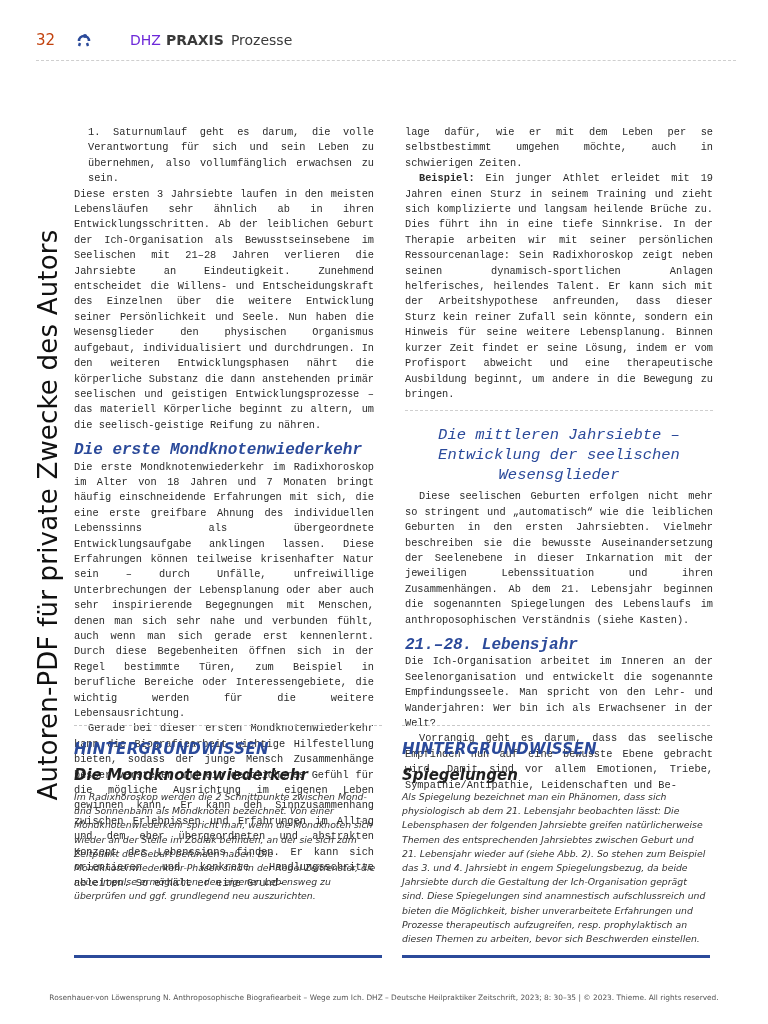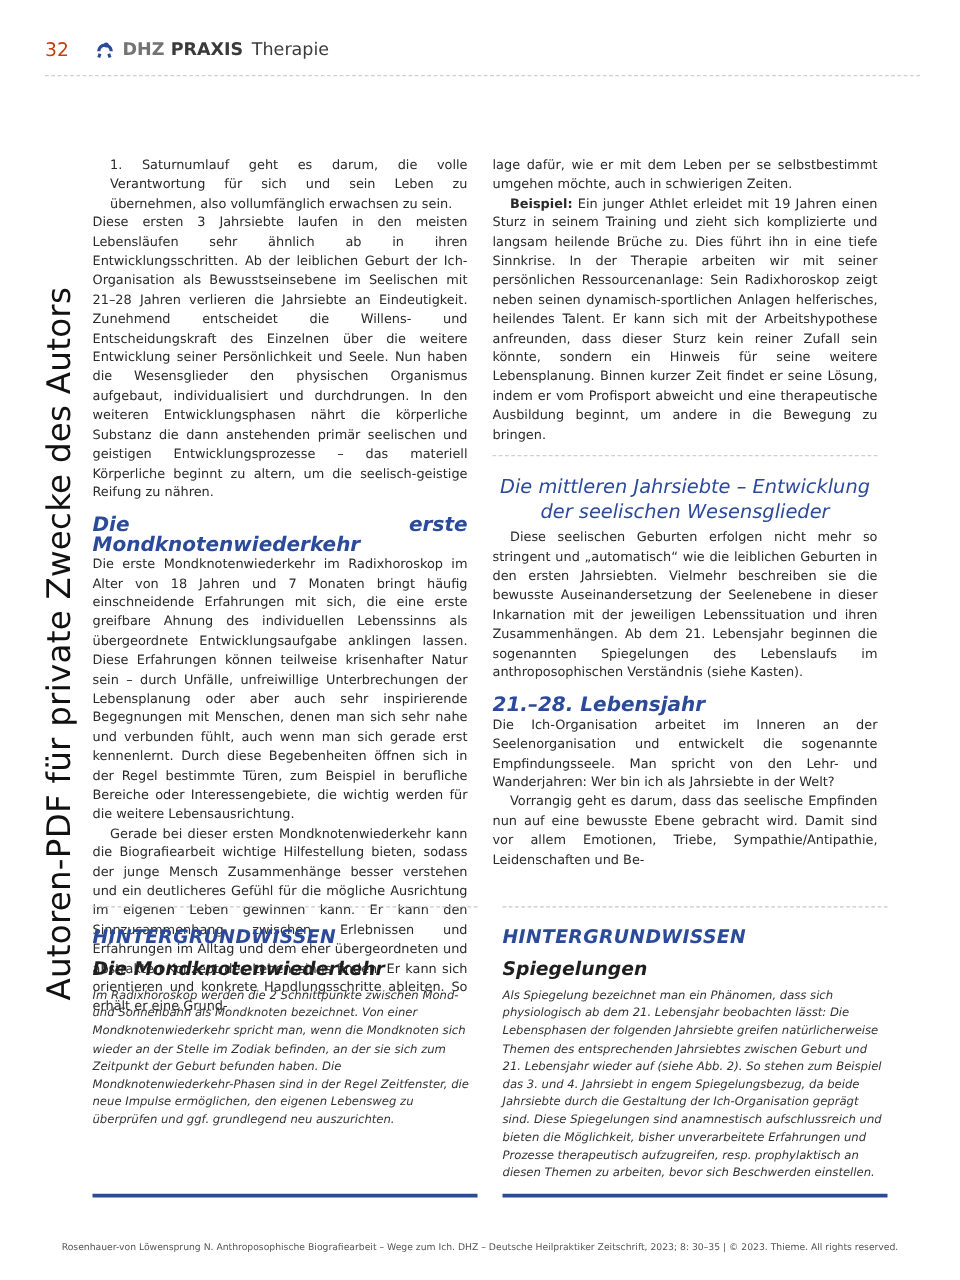--- a/index.html
+++ b/index.html
@@ -3,33 +3,33 @@
 <meta charset="utf-8">
 <style>
   html, body { margin: 0; padding: 0; background: #ffffff; }
   body { width: 768px; height: 1024px; position: relative; overflow: hidden;
          font-family: "DejaVu Sans", sans-serif; color: #2a2a2a; }
 
   .header { position: absolute; left: 36px; top: 28px; width: 700px; height: 24px;
             display: flex; align-items: center; }
   .page-number { font-size: 15px; color: #c2410c; width: 40px; }
   .logo-icon { width: 16px; height: 16px; margin-right: 6px; }
-  .brand-dhz { font-size: 14px; font-weight: bold; color: #737373; margin-right: 5px; }
+  .brand-dhz { font-size: 14px; font-weight: normal; color: #6d28d9; margin-right: 5px; margin-left: 32px; }
   .brand-praxis { font-size: 14px; font-weight: bold; color: #3a3a3a; margin-right: 7px; }
   .brand-section { font-size: 14px; color: #3a3a3a; }
   .header-rule { position: absolute; left: 36px; top: 60px; width: 700px; height: 0;
                  border-top: 1px dashed #cfcfcf; }
 
   .side-stamp { position: absolute; left: 48px; top: 515px; transform: translate(-50%, -50%) rotate(-90deg);
                 white-space: nowrap; font-size: 26px; color: #111; font-family: "DejaVu Sans", sans-serif;
                 letter-spacing: 0.2px; }
 
-  .col { position: absolute; font-size: 10.3px; line-height: 15.4px; text-align: justify; hyphens: auto; }
+  .col { position: absolute; font-size: 10.3px; line-height: 15.4px; text-align: justify; hyphens: auto; font-family: Liberation Mono, monospace; }
   .col-left { left: 74px; top: 125px; width: 300px; }
-  .col-right { left: 394px; top: 125px; width: 308px; }
+  .col-right { left: 405px; top: 125px; width: 308px; }
   .col p { margin: 0; }
   .indent { text-indent: 14px; }
   .list-item { padding-left: 14px; text-indent: 0; margin: 0; }
   .subhead { font-style: italic; font-weight: bold; color: #2b4a9a; font-size: 16px;
              margin-top: 10px !important; margin-bottom: 1px !important; }
   .section-title { font-style: italic; color: #2b4a9a; font-size: 15.5px; line-height: 20px;
                    margin: 12px 0 4px 0 !important; text-align: center; }
   .section-title-wrap { border-top: 1px dashed #cfcfcf; margin-top: 8px; padding-top: 2px; }
   .bold { font-weight: bold; }
 
@@ -53,21 +53,21 @@
 <div class="header">
   <span class="page-number">32</span>
   <svg class="logo-icon" viewBox="0 0 16 16">
     <path d="M3 9 A5 5 0 0 1 13 9" fill="none" stroke="#2b4a9a" stroke-width="2.6"></path>
     <circle cx="9" cy="4" r="2" fill="#2b4a9a"></circle>
     <path d="M4 11 L3 14" stroke="#2b4a9a" stroke-width="2.4"></path>
     <path d="M11 11 L12 14" stroke="#2b4a9a" stroke-width="2.4"></path>
   </svg>
   <span class="brand-dhz">DHZ</span>
   <span class="brand-praxis">PRAXIS</span>
-  <span class="brand-section">Therapie</span>
+  <span class="brand-section">Prozesse</span>
 </div>
 <div class="header-rule"></div>
 
 <div class="side-stamp">Autoren-PDF für private Zwecke des Autors</div>
 
 <div class="col col-left">
   <p class="list-item">1. Saturnumlauf geht es darum, die volle Verantwortung für sich und sein Leben zu übernehmen, also vollumfänglich erwachsen zu sein.</p>
   <p>Diese ersten 3 Jahrsiebte laufen in den meisten Lebensläufen sehr ähnlich ab in ihren Entwicklungsschritten. Ab der leiblichen Geburt der Ich-Organisation als Bewusstseinsebene im Seelischen mit 21–28 Jahren verlieren die Jahrsiebte an Eindeutigkeit. Zunehmend entscheidet die Willens- und Entscheidungskraft des Einzelnen über die weitere Entwicklung seiner Persönlichkeit und Seele. Nun haben die Wesensglieder den physischen Organismus aufgebaut, individualisiert und durchdrungen. In den weiteren Entwicklungsphasen nährt die körperliche Substanz die dann anstehenden primär seelischen und geistigen Entwicklungsprozesse – das materiell Körperliche beginnt zu altern, um die seelisch-geistige Reifung zu nähren.</p>
   <p class="subhead">Die erste Mondknotenwiederkehr</p>
   <p>Die erste Mondknotenwiederkehr im Radixhoroskop im Alter von 18 Jahren und 7 Monaten bringt häufig einschneidende Erfahrungen mit sich, die eine erste greifbare Ahnung des individuellen Lebenssinns als übergeordnete Entwicklungsaufgabe anklingen lassen. Diese Erfahrungen können teilweise krisenhafter Natur sein – durch Unfälle, unfreiwillige Unterbrechungen der Lebensplanung oder aber auch sehr inspirierende Begegnungen mit Menschen, denen man sich sehr nahe und verbunden fühlt, auch wenn man sich gerade erst kennenlernt. Durch diese Begebenheiten öffnen sich in der Regel bestimmte Türen, zum Beispiel in berufliche Bereiche oder Interessengebiete, die wichtig werden für die weitere Lebensausrichtung.</p>
@@ -75,21 +75,21 @@
 </div>
 
 <div class="col col-right">
   <p>lage dafür, wie er mit dem Leben per se selbstbestimmt umgehen möchte, auch in schwierigen Zeiten.</p>
   <p class="indent"><span class="bold">Beispiel:</span><span> Ein junger Athlet erleidet mit 19 Jahren einen Sturz in seinem Training und zieht sich komplizierte und langsam heilende Brüche zu. Dies führt ihn in eine tiefe Sinnkrise. In der Therapie arbeiten wir mit seiner persönlichen Ressourcenanlage: Sein Radixhoroskop zeigt neben seinen dynamisch-sportlichen Anlagen helferisches, heilendes Talent. Er kann sich mit der Arbeitshypothese anfreunden, dass dieser Sturz kein reiner Zufall sein könnte, sondern ein Hinweis für seine weitere Lebensplanung. Binnen kurzer Zeit findet er seine Lösung, indem er vom Profisport abweicht und eine therapeutische Ausbildung beginnt, um andere in die Bewegung zu bringen.</span></p>
   <div class="section-title-wrap">
     <p class="section-title">Die mittleren Jahrsiebte – Entwicklung der seelischen Wesensglieder</p>
   </div>
   <p class="indent">Diese seelischen Geburten erfolgen nicht mehr so stringent und „automatisch“ wie die leiblichen Geburten in den ersten Jahrsiebten. Vielmehr beschreiben sie die bewusste Auseinandersetzung der Seelenebene in dieser Inkarnation mit der jeweiligen Lebenssituation und ihren Zusammenhängen. Ab dem 21. Lebensjahr beginnen die sogenannten Spiegelungen des Lebenslaufs im anthroposophischen Verständnis (siehe Kasten).</p>
   <p class="subhead">21.–28. Lebensjahr</p>
-  <p>Die Ich-Organisation arbeitet im Inneren an der Seelenorganisation und entwickelt die sogenannte Empfindungsseele. Man spricht von den Lehr- und Wanderjahren: Wer bin ich als Jahrsiebte in der Welt?</p>
+  <p>Die Ich-Organisation arbeitet im Inneren an der Seelenorganisation und entwickelt die sogenannte Empfindungsseele. Man spricht von den Lehr- und Wanderjahren: Wer bin ich als Erwachsener in der Welt?</p>
   <p class="indent">Vorrangig geht es darum, dass das seelische Empfinden nun auf eine bewusste Ebene gebracht wird. Damit sind vor allem Emotionen, Triebe, Sympathie/Antipathie, Leidenschaften und Be-</p>
 </div>
 
 <div class="box box-left">
   <div class="box-rule-top"></div>
   <div class="box-label">HINTERGRUNDWISSEN</div>
   <div class="box-title">Die Mondknotenwiederkehr</div>
   <p class="box-text">Im Radixhoroskop werden die 2 Schnittpunkte zwischen Mond- und Sonnenbahn als Mondknoten bezeichnet. Von einer Mondknotenwiederkehr spricht man, wenn die Mondknoten sich wieder an der Stelle im Zodiak befinden, an der sie sich zum Zeitpunkt der Geburt befunden haben. Die Mondknotenwiederkehr-Phasen sind in der Regel Zeitfenster, die neue Impulse ermöglichen, den eigenen Lebensweg zu überprüfen und ggf. grundlegend neu auszurichten.</p>
   <div class="box-rule-bottom"></div>
 </div>

